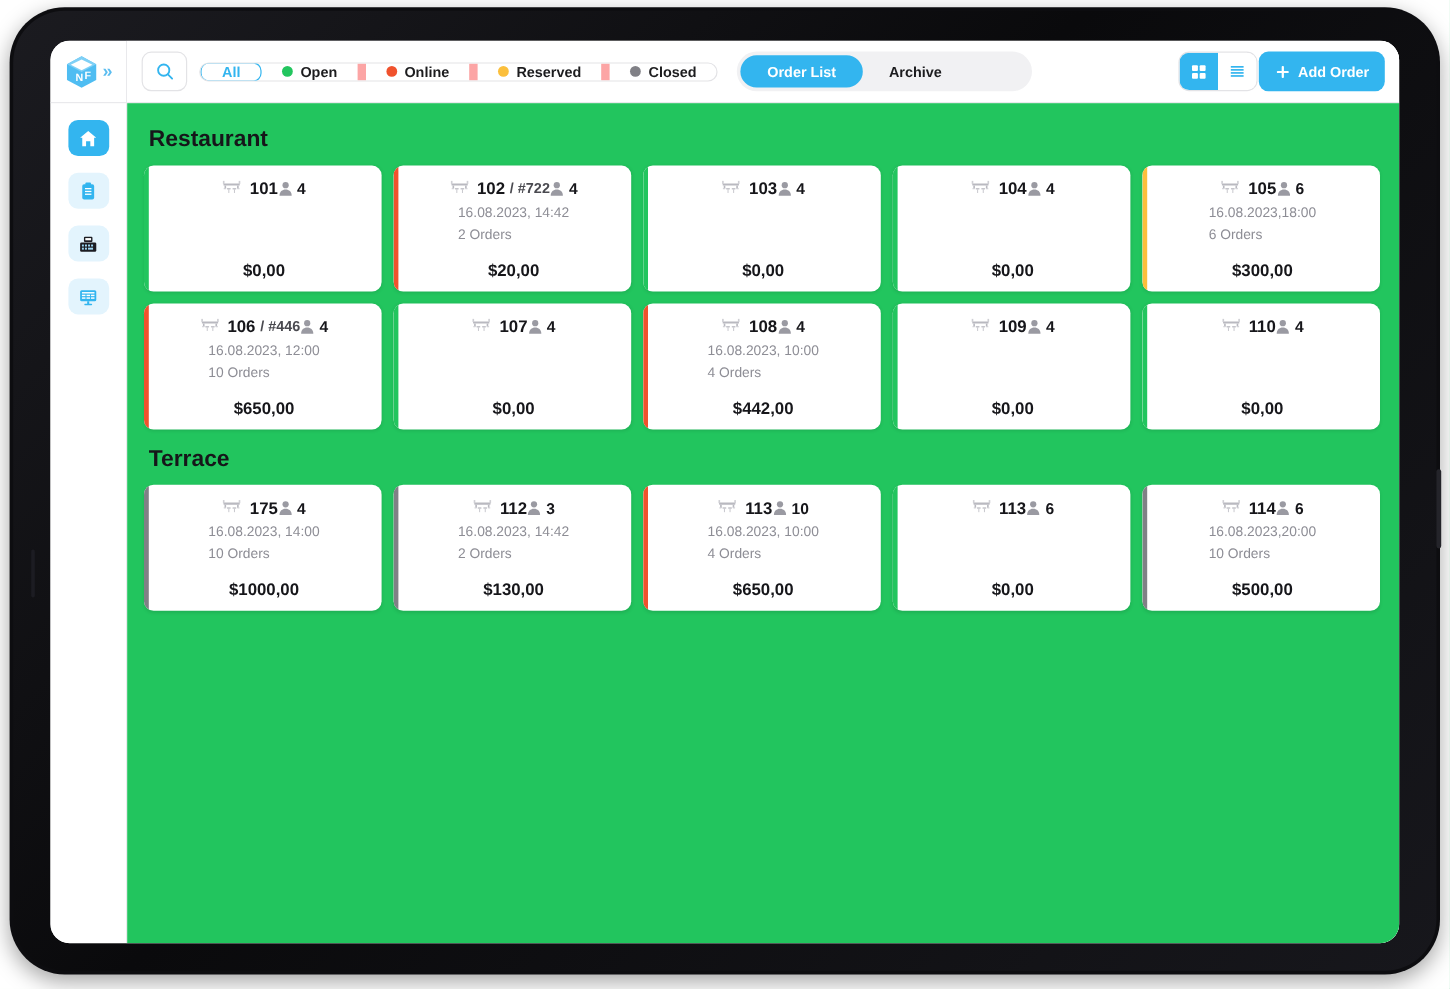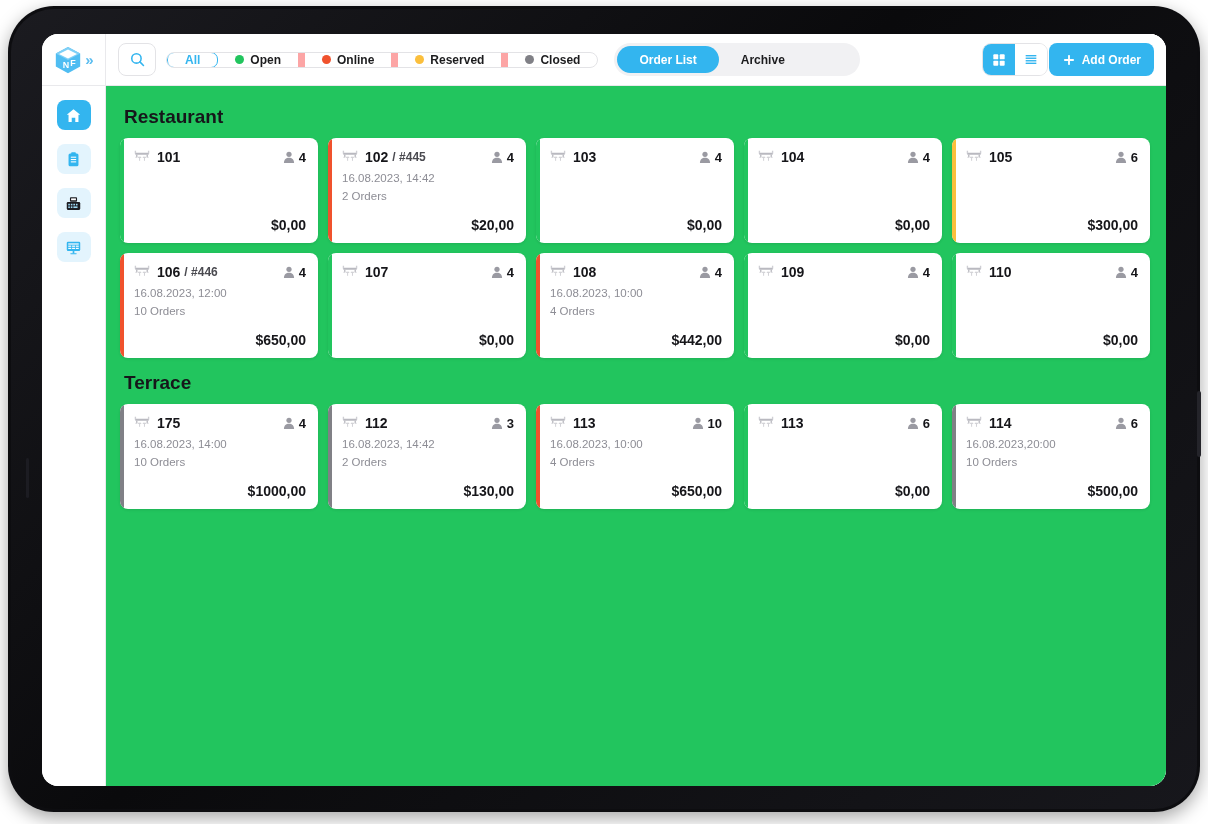--- a/index.html
+++ b/index.html
@@ -177,21 +177,21 @@
   }
   .card {
     position: relative;
     height: 105px;
     background: #ffffff;
     border-radius: 8px;
     box-shadow: 0 1px 3px rgba(0,0,0,0.10);
     overflow: hidden;
     cursor: pointer;
     padding: 11px 12px 10px 14px;
-    display: flex; flex-direction: column;
+    display: flex; flex-direction: column; align-items: center;
   }
   .accent {
     position: absolute; left: 0; top: 0; bottom: 0;
     width: 4px; border-radius: 8px 0 0 8px;
   }
   .card-top { display: flex; align-items: center; }
   .tbl-icon { margin-right: 7px; display:block; flex: 0 0 auto; }
   .tbl-no { font-size: 14px; font-weight: bold; color: #16161a; }
   .order-no { font-size: 12px; font-weight: bold; color: #4a4a50; margin-left: 4px; }
   .guests { margin-left: auto; display: flex; align-items: center; gap: 4px; }
@@ -383,21 +383,21 @@
                     <rect x="1.2" y="0.8" width="2.2" height="4.2" fill="#cfcfd4"></rect>
                     <rect x="22.6" y="0.8" width="2.2" height="4.2" fill="#cfcfd4"></rect>
                     <rect x="6.6" y="10.6" width="5.2" height="1.8" rx="0.5" fill="#c6c6cc"></rect>
                     <rect x="8.6" y="12.2" width="1.3" height="5" fill="#c6c6cc"></rect>
                     <rect x="14.2" y="10.6" width="5.2" height="1.8" rx="0.5" fill="#c6c6cc"></rect>
                     <rect x="16.2" y="12.2" width="1.3" height="5" fill="#c6c6cc"></rect>
                     <rect x="2.2" y="10.6" width="3.2" height="1.6" rx="0.5" fill="#d3d3d8"></rect>
                     <rect x="20.6" y="10.6" width="3.2" height="1.6" rx="0.5" fill="#d3d3d8"></rect>
                   </svg>
                   <span class="tbl-no">102</span>
-                  <span class="order-no">/ #445</span>
+                  <span class="order-no">/ #722</span>
                   <span class="guests">
                     <svg width="12" height="13" viewBox="0 0 20 22">
                       <circle cx="10" cy="5.6" r="4.4" fill="#9a9aa2"></circle>
                       <path d="M1.4 20.5 C1.4 14.6 5.2 11.6 10 11.6 C14.8 11.6 18.6 14.6 18.6 20.5 Z" fill="#9a9aa2"></path>
                     </svg>
                     <span class="guest-n">4</span>
                   </span>
                 </div>
                 <div class="meta">
                   <div>16.08.2023, 14:42</div>
@@ -476,20 +476,24 @@
                     <rect x="20.6" y="10.6" width="3.2" height="1.6" rx="0.5" fill="#d3d3d8"></rect>
                   </svg>
                   <span class="tbl-no">105</span>
                   <span class="guests">
                     <svg width="12" height="13" viewBox="0 0 20 22">
                       <circle cx="10" cy="5.6" r="4.4" fill="#9a9aa2"></circle>
                       <path d="M1.4 20.5 C1.4 14.6 5.2 11.6 10 11.6 C14.8 11.6 18.6 14.6 18.6 20.5 Z" fill="#9a9aa2"></path>
                     </svg>
                     <span class="guest-n">6</span>
                   </span>
+                </div>
+                <div class="meta">
+                  <div>16.08.2023,18:00</div>
+                  <div>6 Orders</div>
                 </div>
                 <div class="amount">$300,00</div>
               </div>
               <div class="card">
                 <div class="accent" style="background:#f0522d"></div>
                 <div class="card-top">
                   <svg class="tbl-icon" width="16" height="14" viewBox="0 0 26 22">
                     <rect x="2" y="4.2" width="22" height="3" rx="0.6" fill="#b9b9c0"></rect>
                     <rect x="3.4" y="7.2" width="2.2" height="4.2" fill="#b9b9c0"></rect>
                     <rect x="20.4" y="7.2" width="2.2" height="4.2" fill="#b9b9c0"></rect>

